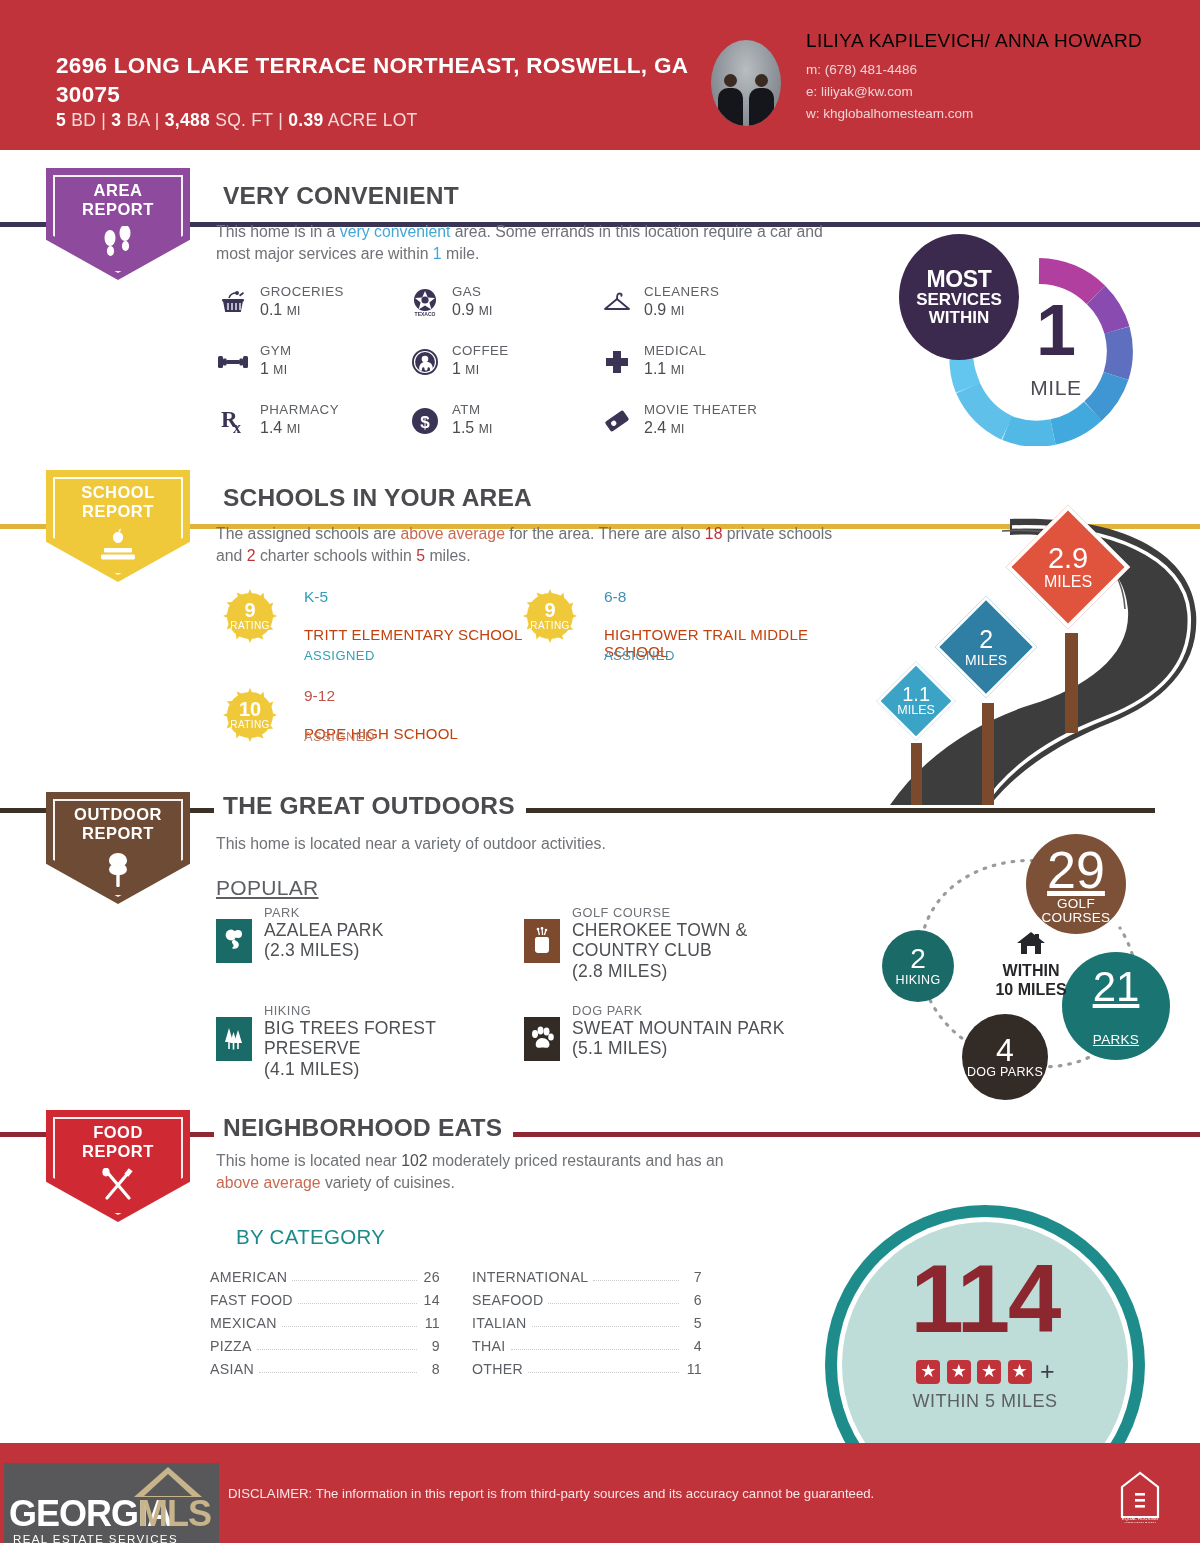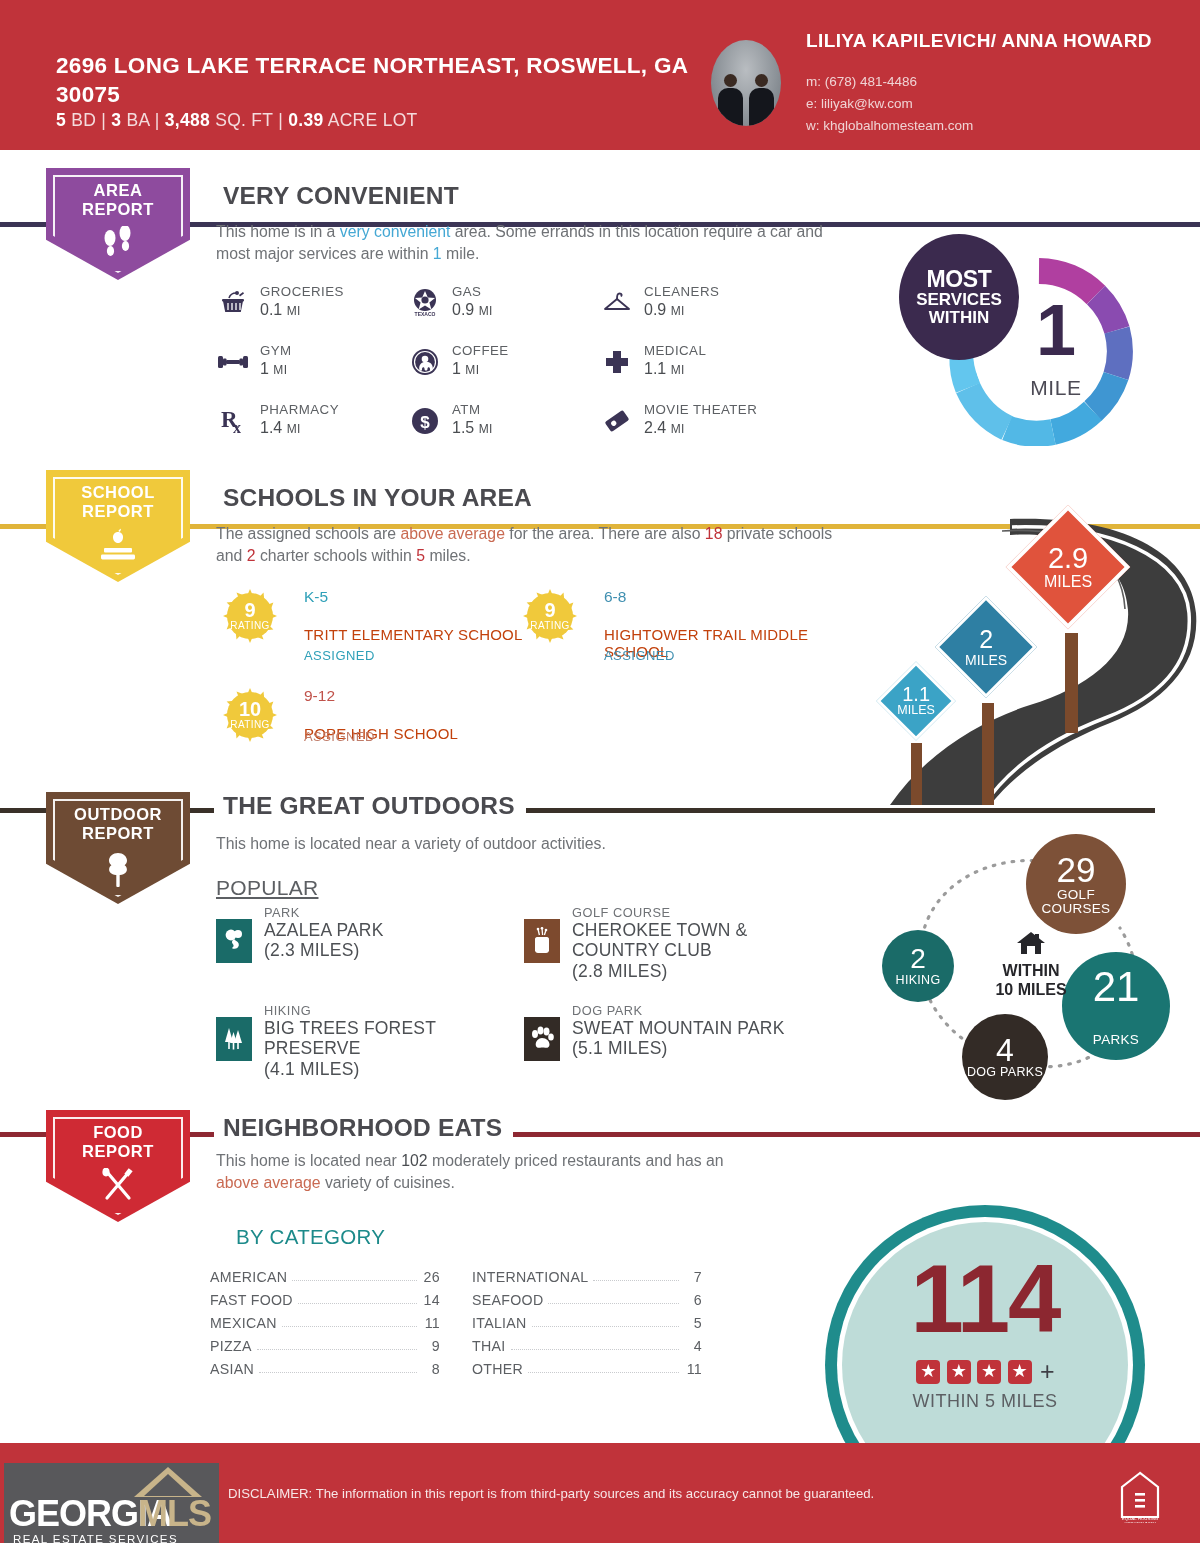--- a/index.html
+++ b/index.html
@@ -37,23 +37,22 @@
     background: #3a2a22;
   }
   .hdr-photo .fig u {
     display: block; margin: 0 auto; width: 25px; height: 38px;
     background: #14161c; border-radius: 10px 10px 0 0; text-decoration: none;
   }
   .hdr-photo .fig.l { left: 2px; }
   .hdr-photo .fig.r { right: 2px; }
   .hdr-agent { position: absolute; left: 806px; top: 30px; width: 380px; }
   .hdr-agent .nm {
-    color: #ffffff; font-size: 19px; letter-spacing: .4px; text-transform: uppercase;
-    margin-bottom: 19px;
-    font-weight: bold;
+    color: #000000; font-size: 19px; letter-spacing: .4px; text-transform: uppercase;
+    margin-bottom: 7px;
   }
   .hdr-agent .ln { color: #f0d3d4; font-size: 13.5px; line-height: 1.62; }
 
   
   .section { position: absolute; left: 0; width: 1200px; }
   .rule { position: absolute; left: 0; height: 5px; }
   .shield {
     position: absolute; width: 144px; height: 112px; z-index: 3;
   }
   .shield .body {
@@ -695,28 +694,28 @@
     </div>
     <div class="ty">DOG PARK</div>
     <div class="nm"><span>SWEAT MOUNTAIN PARK</span><br><span>(5.1 MILES)</span></div>
   </div>
 
   <div class="bubbles">
     <svg width="338" height="278" viewBox="0 0 338 278" style="position:absolute;left:0;top:0;">
       <path d="M190 30 C120 20 55 60 58 130 C62 205 150 250 215 230 C272 212 292 150 258 96" fill="none" stroke="#9b9b9b" stroke-width="3.2" stroke-dasharray="1.6 8" stroke-linecap="round"></path>
     </svg>
     <div class="bub2" style="left:164px; top:2px; width:100px; height:100px; background:#7d5138;">
-      <div class="n" style="font-size:35px;">29</div>
+      <div class="n" style="font-size:52px;text-decoration:underline;">29</div>
       <div class="l" style="font-size:13.5px;">GOLF COURSES</div>
     </div>
     <div class="bub2" style="left:20px; top:98px; width:72px; height:72px; background:#1a6b68;">
       <div class="n" style="font-size:28px;">2</div>
       <div class="l" style="font-size:12.5px;">HIKING</div>
     </div>
-    <div class="bub2" style="left:200px; top:120px; width:108px; height:108px; background:#1a7572;">
+    <div class="bub2" style="left:200px; top:120px; width:108px; height:108px; background:#1a7572;text-decoration:underline;">
       <div class="n" style="font-size:42px;">21</div>
       <div class="l" style="font-size:13.5px;margin-top:24px;">PARKS</div>
     </div>
     <div class="bub2" style="left:100px; top:182px; width:86px; height:86px; background:#332b26;">
       <div class="n" style="font-size:32px;">4</div>
       <div class="l" style="font-size:12.5px; line-height:1.1;">DOG PARKS</div>
     </div>
     <div style="position:absolute; left:112px; top:98px; width:114px; text-align:center;">
       <div>
         <svg width="30" height="26" viewBox="0 0 30 26">

